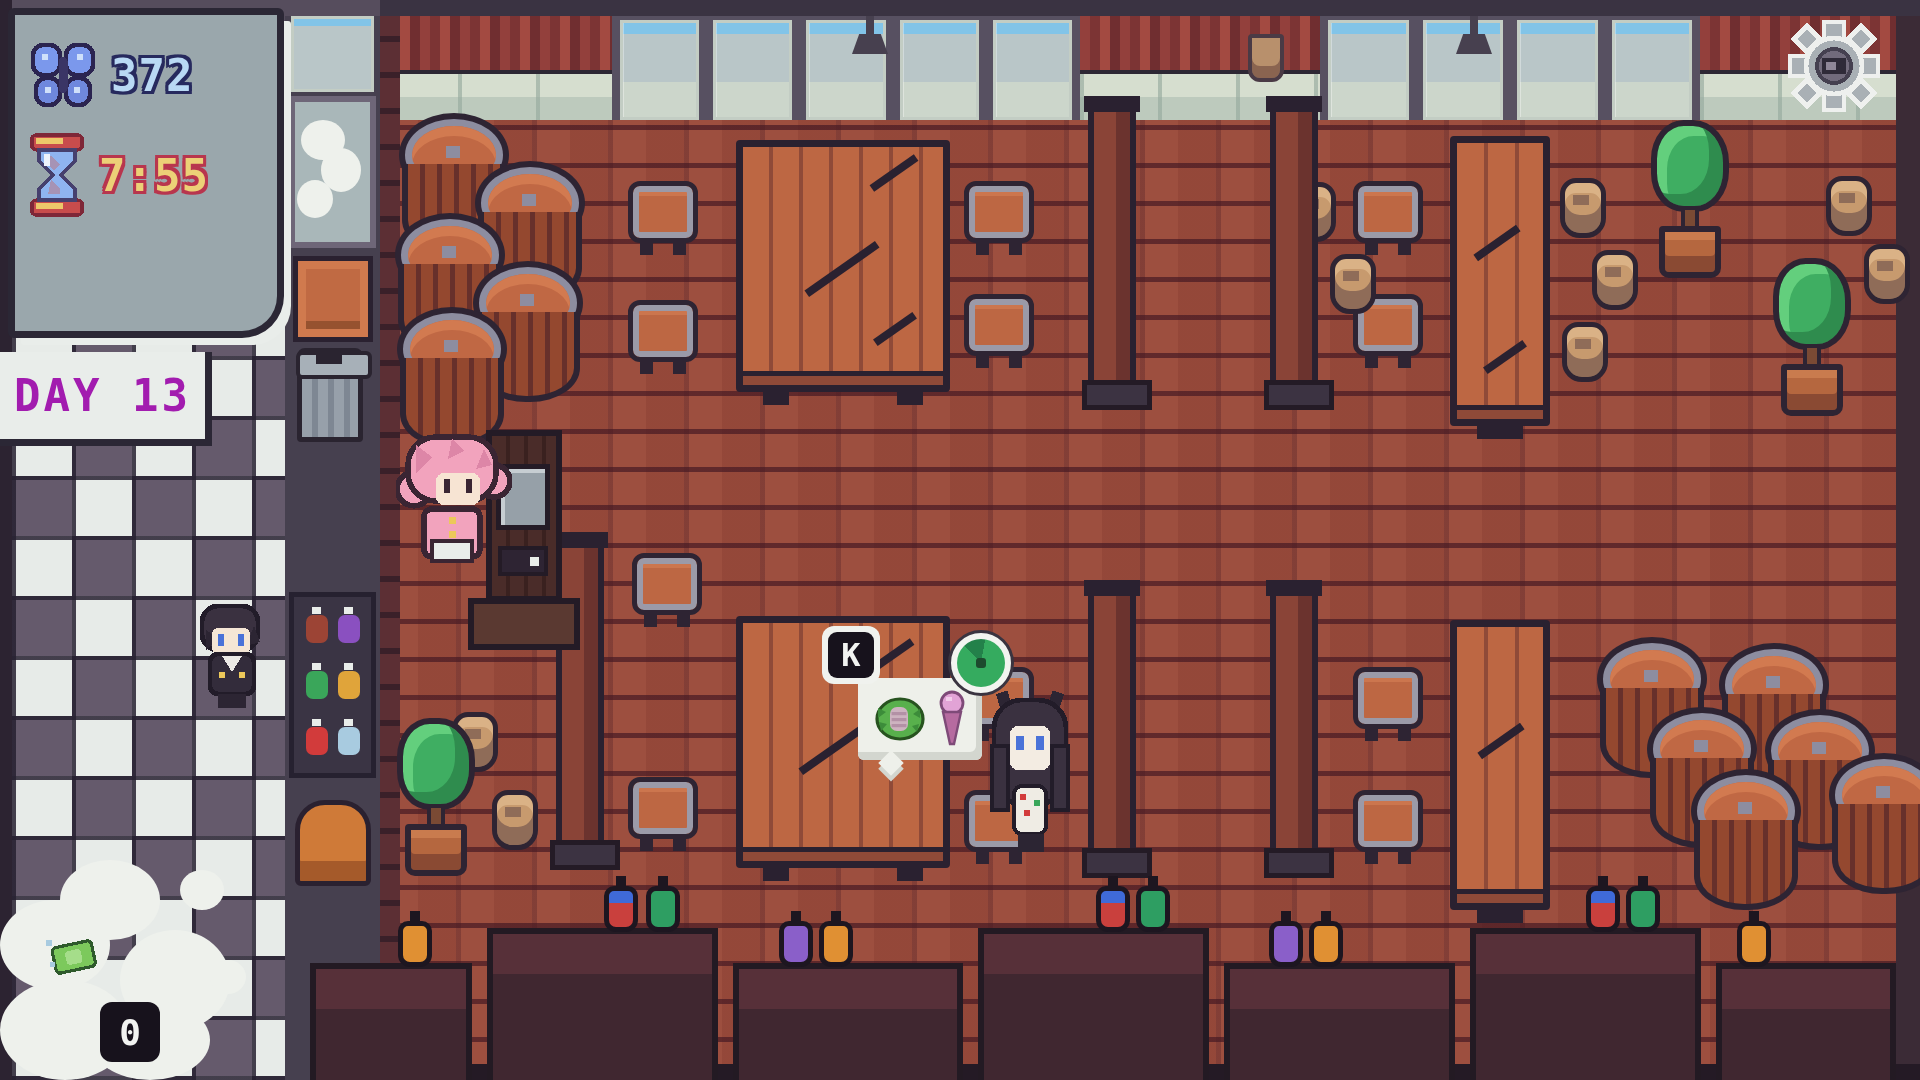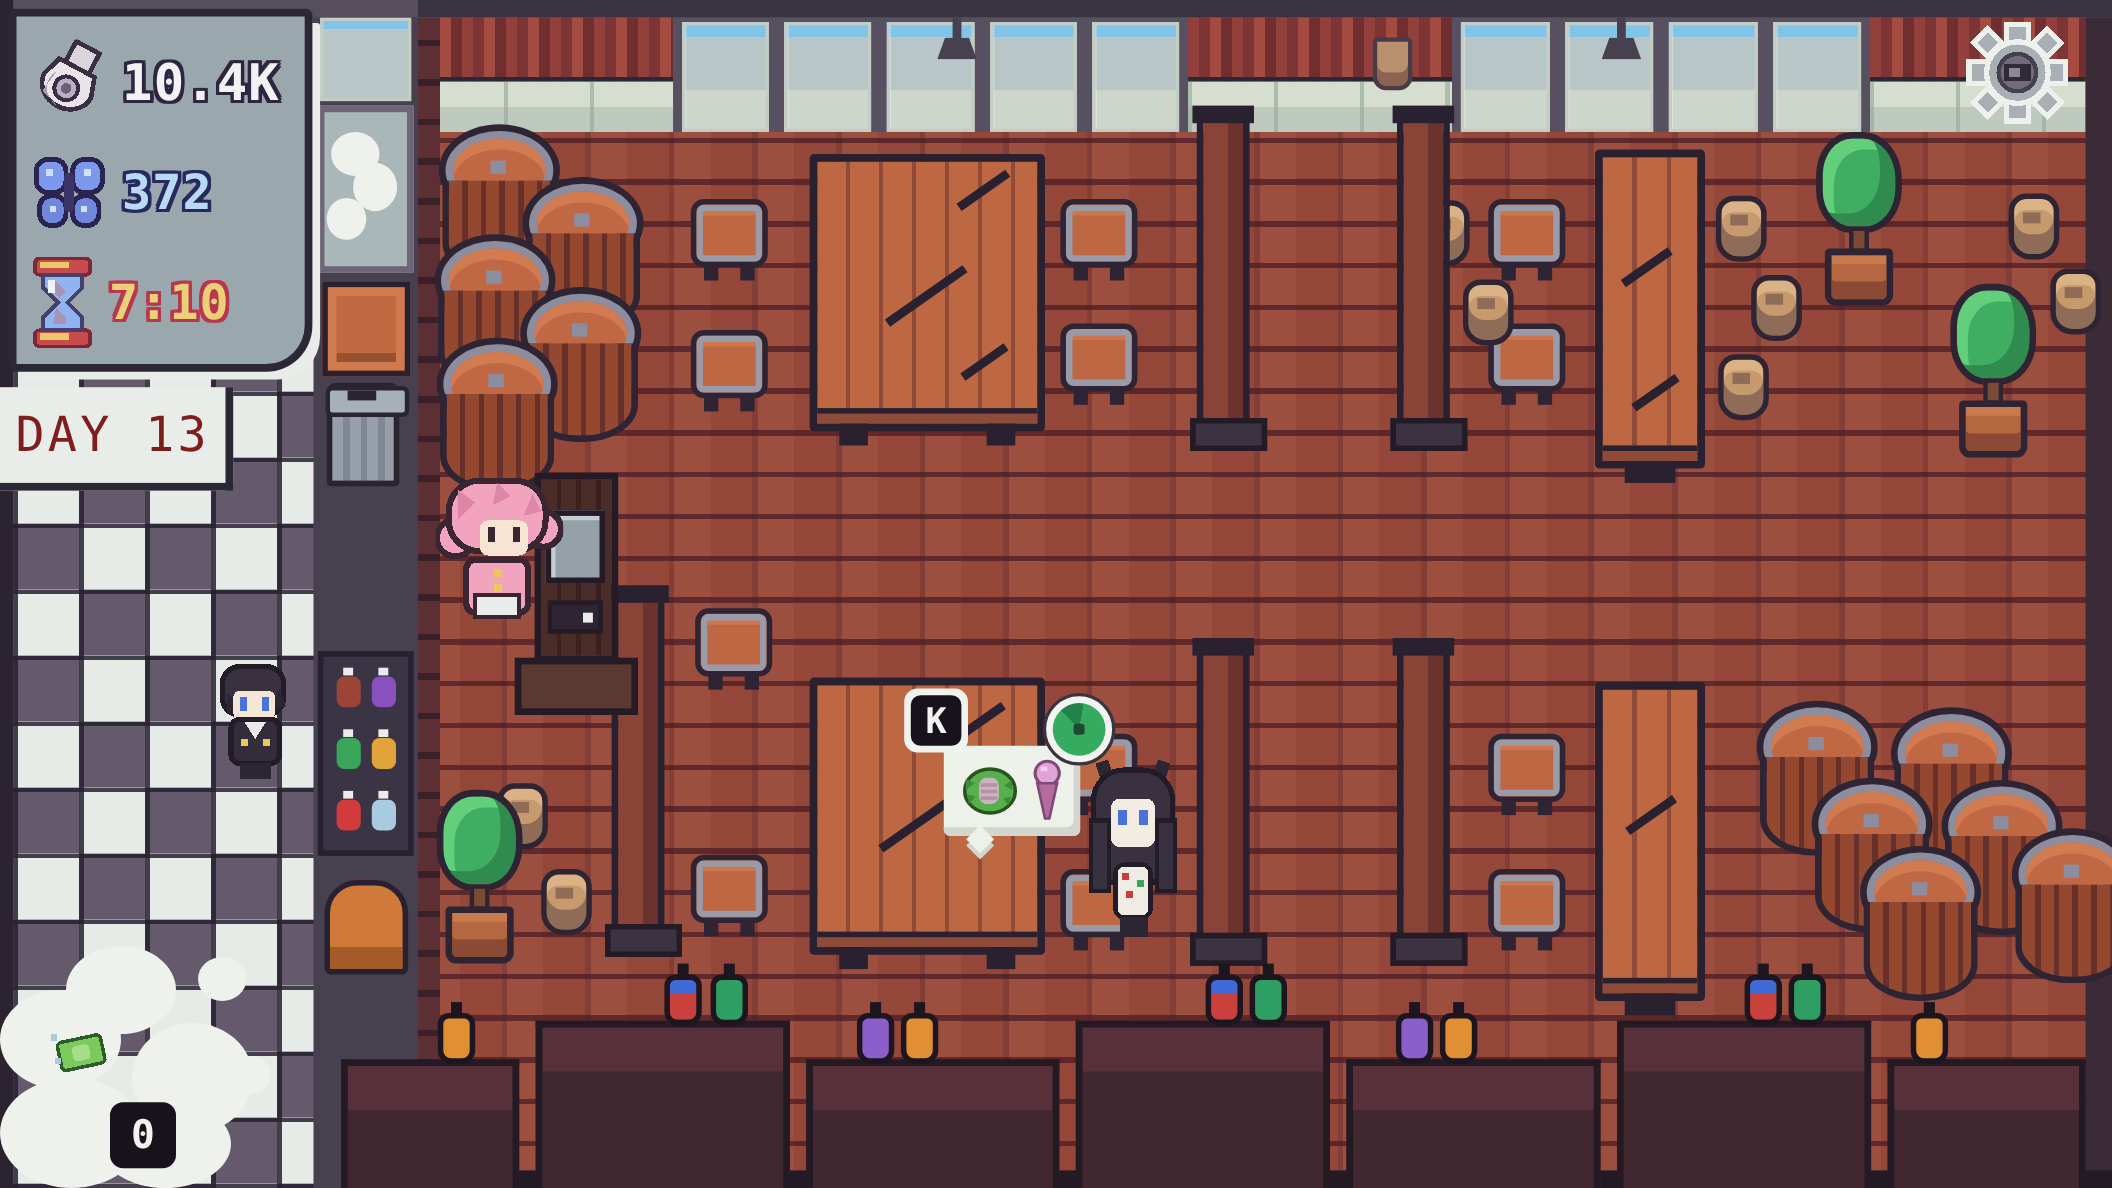--- a/index.html
+++ b/index.html
@@ -52,21 +52,21 @@
 
   
   .hud{left:8px;top:8px;width:276px;height:330px;background:#9aa7ac;border:7px solid #2b2735;border-radius:6px 6px 42px 6px;box-shadow:10px 10px 0 -3px #e9edea;z-index:50;box-sizing:border-box;padding:10px 12px;}
   .hud-row{display:flex;align-items:center;gap:12px;height:100px;}
   .px-text{font-family:"DejaVu Sans Mono",monospace;font-weight:bold;letter-spacing:1px;
      text-shadow:3px 0 0 var(--oc),-3px 0 0 var(--oc),0 3px 0 var(--oc),0 -3px 0 var(--oc),3px 3px 0 var(--oc),-3px -3px 0 var(--oc),3px -3px 0 var(--oc),-3px 3px 0 var(--oc);}
   .t-money{--oc:#2e2640;color:#f2f2f4;font-size:46px;}
   .t-fairy{--oc:#272a5e;color:#b9d9f4;font-size:44px;}
   .t-time{--oc:#b8364e;color:#ecd077;font-size:44px;}
   .day{left:0;top:352px;width:212px;height:94px;background:#e9edea;border-right:7px solid #2b2735;border-bottom:7px solid #2b2735;z-index:50;display:flex;align-items:center;justify-content:center;box-sizing:border-box;}
-  .t-day{color:#7f1d1d;font-size:44px;font-weight:normal;letter-spacing:3px;}
+  .t-day{color:#a21caf;font-size:44px;font-weight:bold;letter-spacing:3px;}
 
   
   .barrel{width:108px;z-index:5;}
   .barrel .top{height:58px;margin:14px 12px 0 12px;background:#c06844;border-radius:50%;box-shadow:0 0 0 7px #8d8da0,0 0 0 13px #2e2433, inset 0 10px 0 #d27a50;}
   .barrel .top::after{content:"";position:absolute;left:46px;top:34px;width:14px;height:12px;background:#8d8da0;}
   .barrel .body{margin:-20px 2px 0 2px;height:84px;background:repeating-linear-gradient(90deg,#94482f 0 12px,#67302b 12px 17px);border:6px solid #2e2433;border-top:none;border-radius:0 0 50px 50px/0 0 34px 34px;}
   .stool{width:70px;z-index:5;}
   .stool .top{height:52px;background:#bd6743;border:5px solid #2e2433;border-radius:12px;box-shadow:inset 0 0 0 6px #9b9aa8, inset 0 10px 0 #cc764e;}
   .stool .legs{height:14px;display:flex;justify-content:space-between;padding:0 12px;margin-top:-2px;}
   .stool .legs i{width:13px;height:14px;background:#2e2433;}
@@ -500,32 +500,20 @@
       <rect x="1" y="12" width="2.5" height="2.5" fill="#eef1ec"></rect>
       <rect x="4" y="17" width="2.5" height="2.5" fill="#a8cbe0"></rect>
     </svg>
   </div>
   <div class="abs badge0">
       <span>0</span>
     </div>
 
   <div class="abs hud">
     <div class="hud-row">
-      <svg width="72" height="78" viewBox="0 0 24 26" shape-rendering="crispEdges">
-        <g transform="rotate(28 12 13)">
-          <rect x="8" y="1" width="8" height="7" fill="#dad5dc" stroke="#3a2e42" stroke-width="1.4"></rect>
-          <path d="M6 8 h12 l2 6 a8 7 0 0 1 -16 0 z" fill="#e8e4e8" stroke="#3a2e42" stroke-width="1.4"></path>
-          <path d="M7 12 a7 6 0 0 0 5 9 l-6 -2 z" fill="#a89bb0"></path>
-          <circle cx="12" cy="15" r="3.6" fill="#b9aec3" stroke="#3a2e42" stroke-width="1.2"></circle>
-          <circle cx="12" cy="15" r="1.6" fill="#6e6076"></circle>
-        </g>
-      </svg>
-      <span class="px-text t-money">10.4K</span>
-    </div>
-    <div class="hud-row">
       <svg width="72" height="72" viewBox="0 0 24 24" shape-rendering="crispEdges">
         <rect x="2" y="2" width="9" height="10" rx="3.5" fill="#7b98ec" stroke="#2b2450" stroke-width="1.5"></rect>
         <rect x="13" y="2" width="9" height="10" rx="3.5" fill="#7b98ec" stroke="#2b2450" stroke-width="1.5"></rect>
         <rect x="3" y="13" width="8" height="9" rx="3.5" fill="#6f88dd" stroke="#2b2450" stroke-width="1.5"></rect>
         <rect x="13" y="13" width="8" height="9" rx="3.5" fill="#6f88dd" stroke="#2b2450" stroke-width="1.5"></rect>
         <rect x="5" y="5" width="2" height="2" fill="#cfe0fa"></rect>
           <rect x="16.5" y="5" width="2" height="2" fill="#cfe0fa"></rect>
         <rect x="6" y="16" width="2" height="2" fill="#cfe0fa"></rect>
           <rect x="15.5" y="16" width="2" height="2" fill="#cfe0fa"></rect>
         <rect x="10.5" y="6" width="3" height="12" rx="1.4" fill="#3a3566"></rect>
@@ -535,21 +523,21 @@
     <div class="hud-row">
       <svg width="60" height="86" viewBox="0 0 20 29" shape-rendering="crispEdges">
         <rect x="1.5" y="1" width="17" height="5" rx="1.5" fill="#c84c4c" stroke="#7e2738" stroke-width="1.2"></rect>
         <rect x="3" y="2" width="9" height="2" fill="#ecc86a"></rect>
         <rect x="1.5" y="23" width="17" height="5" rx="1.5" fill="#c84c4c" stroke="#7e2738" stroke-width="1.2"></rect>
         <rect x="3" y="24" width="9" height="2" fill="#ecc86a"></rect>
         <path d="M4 6 h12 v4 l-4.5 4.5 L16 19 v4 H4 v-4 l4.5 -4.5 L4 10 z" fill="#8fb4f0" stroke="#46406e" stroke-width="1.2"></path>
         <path d="M8 8 l3 3 l-2 2 l-3 -3 z M8 16 l3 3 v2 h-4 z" fill="#a693b5"></path>
         <rect x="5.5" y="7.5" width="2" height="4" fill="#eef2fb"></rect>
       </svg>
-      <span class="px-text t-time">7:10</span>
+      <span class="px-text t-time">7:55</span>
     </div>
   </div>
   <div class="abs day">
     <span class="px-text t-day" style="--oc:transparent;">DAY 13</span>
   </div>
 
   <div class="abs gear">
     <svg width="96" height="96" viewBox="0 0 48 48" shape-rendering="crispEdges">
       <g fill="#a9b0b5" stroke="#eef0ee" stroke-width="2.4">
         <rect x="19" y="2" width="10" height="10"></rect>

